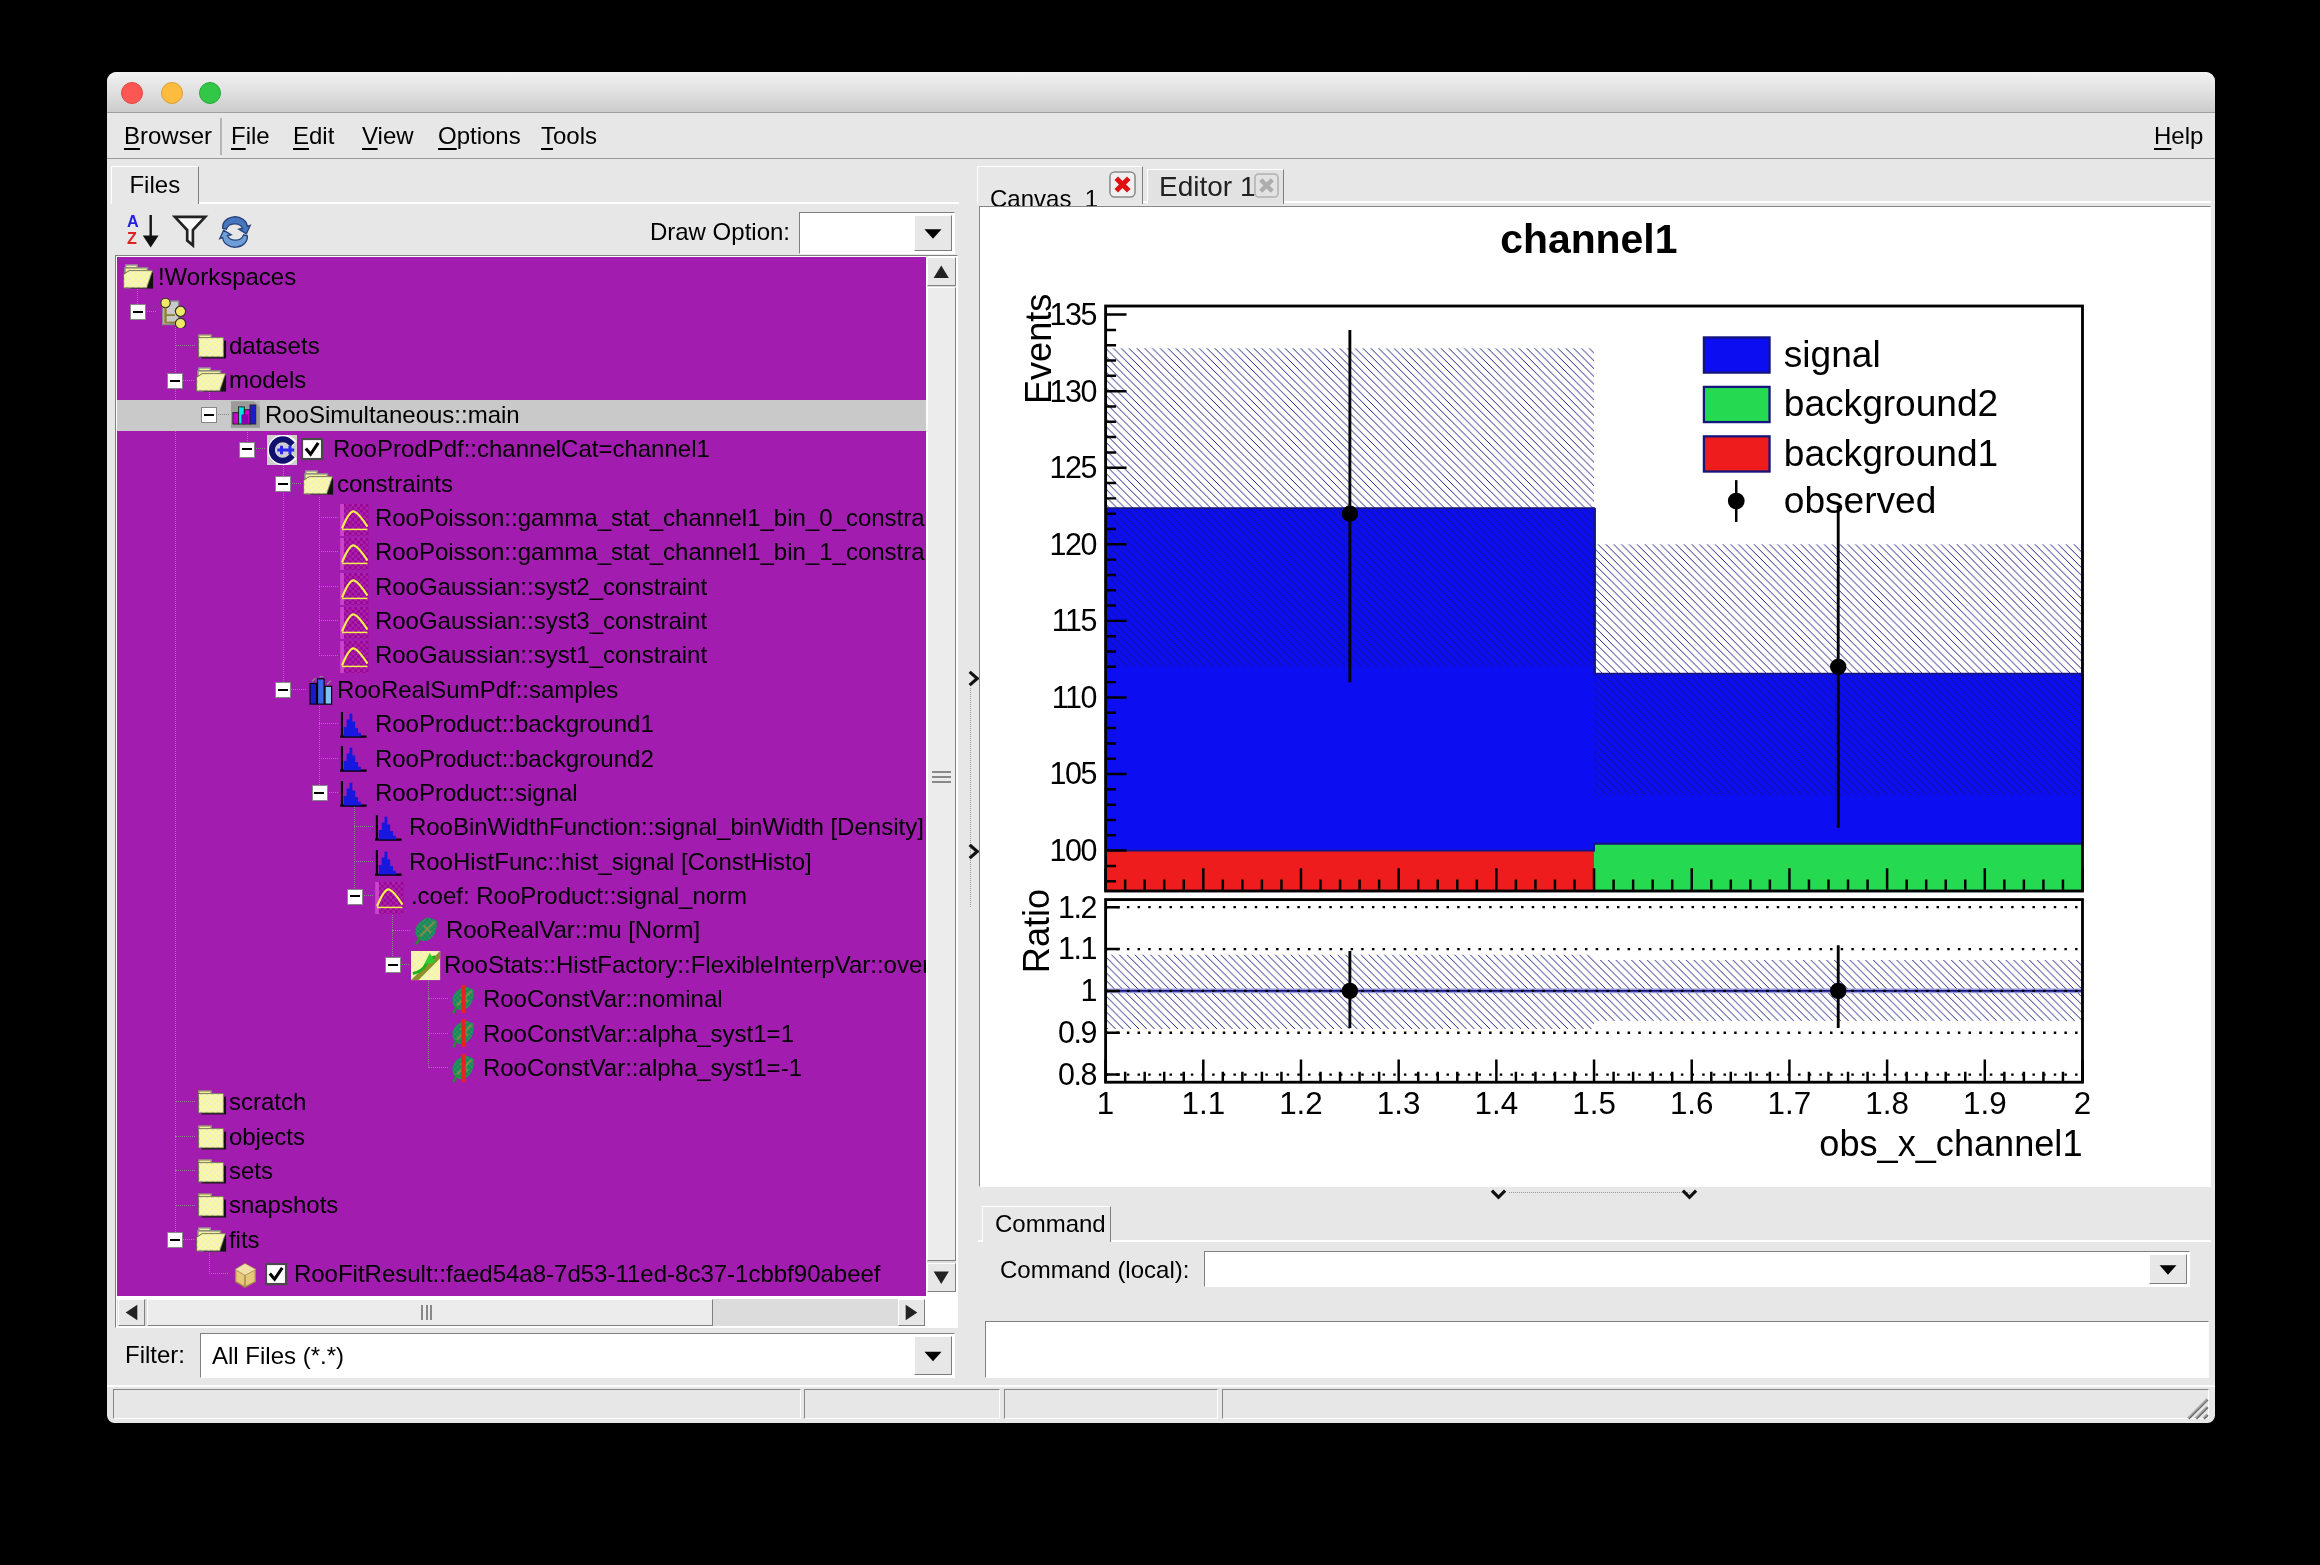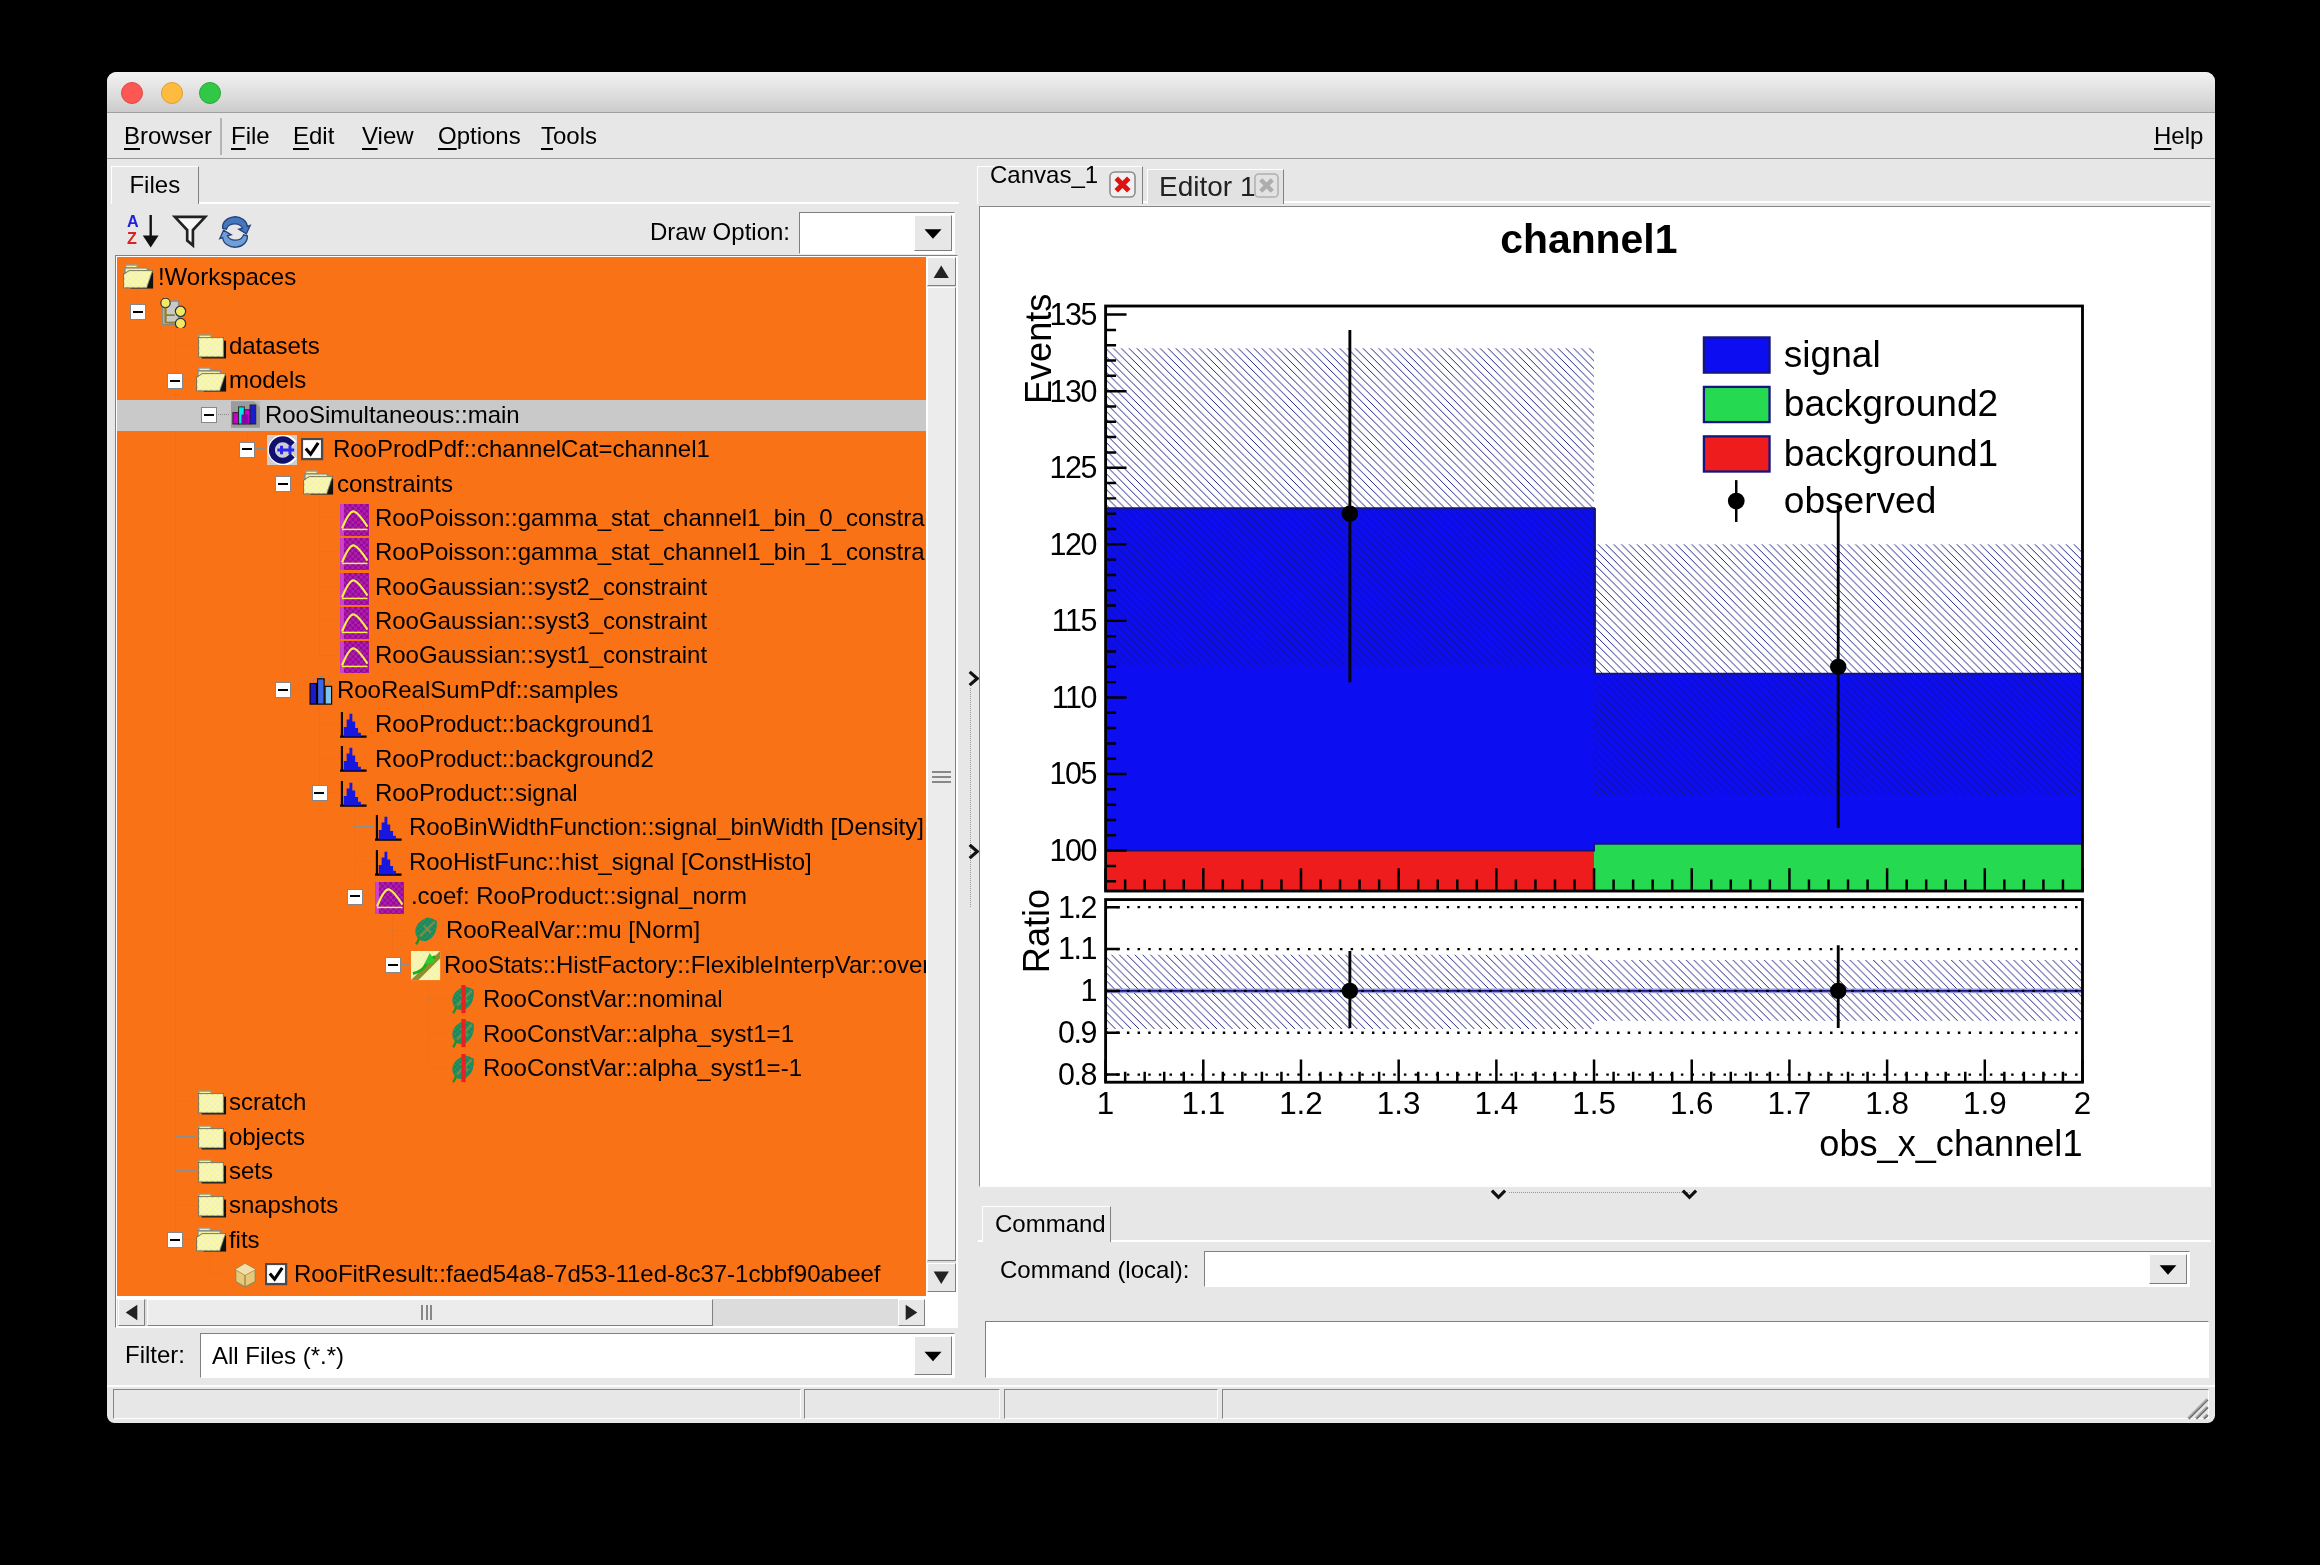--- a/index.html
+++ b/index.html
@@ -72,21 +72,21 @@
       <path d="M15 9 l8 13 h-16 z" fill="#222"></path>
     </svg>
 <div class="abs raise" style="left:820px;top:1191px;width:28.5px;height:28.5px"></div>
 <svg class="abs" style="left:820px;top:1191px" width="28.5" height="28.5" viewBox="0 0 30 30">
       <path d="M15 22 l8 -13 h-16 z" fill="#222"></path>
     </svg>
 <div class="abs raise" style="left:820px;top:215px;width:28.5px;height:974px;background:#ececec"></div>
 <div class="abs" style="left:825px;top:699px;width:19px;height:1.9px;background:#888"></div>
 <div class="abs" style="left:825px;top:704px;width:19px;height:1.9px;background:#888"></div>
 <div class="abs" style="left:825px;top:709px;width:19px;height:1.9px;background:#888"></div>
-<div class="abs" style="left:9.5px;top:185px;width:809px;height:1039px;overflow:hidden;background:#f97316">
+<div class="abs" style="left:9.5px;top:185px;width:809px;height:1039px;overflow:hidden;background:#a21caf">
 <div class="abs" style="left:-7.6px;top:-185px;width:856px;height:1427px">
 <div class="abs dotv" style="left:28.5px;top:213px;height:27px"></div>
 <div class="abs dotv" style="left:66px;top:251px;height:917px"></div>
 <div class="abs dotv" style="left:100px;top:320px;height:23px"></div>
 <div class="abs dotv" style="left:138px;top:354px;height:23px"></div>
 <div class="abs dotv" style="left:174px;top:391px;height:227px"></div>
 <div class="abs dotv" style="left:210px;top:425px;height:159px"></div>
 <div class="abs dotv" style="left:210px;top:631px;height:90px"></div>
 <div class="abs dotv" style="left:245px;top:734px;height:90px"></div>
 <div class="abs dotv" style="left:283px;top:837px;height:55px"></div>
@@ -392,21 +392,21 @@
     </svg>
 <div class="abs" style="left:863px;top:616px;width:0;height:219px;border-left:1.9px dotted #999"></div>
 <svg class="abs" style="left:856px;top:597px" width="19" height="19" viewBox="0 0 20 20">
       <path d="M7 3 l8 7 -8 7" fill="none" stroke="#111" stroke-width="3.4"></path>
     </svg>
 <svg class="abs" style="left:856px;top:770px" width="19" height="19" viewBox="0 0 20 20">
       <path d="M7 3 l8 7 -8 7" fill="none" stroke="#111" stroke-width="3.4"></path>
     </svg>
 <div class="abs" style="left:870px;top:129px;width:1234px;height:1.9px;background:#fff"></div>
 <div class="abs tab" style="left:870px;top:94px;width:166px;height:38px;border-bottom:none"></div>
-<div class="abs" style="left:883px;top:84px;font-size:24px;line-height:38px">Canvas_1</div>
+<div class="abs" style="left:883px;top:108px;font-size:24px;line-height:38px">Canvas_1</div>
 <svg class="abs" style="left:1002px;top:99px" width="27" height="27" viewBox="0 0 28 28">
 <rect x="1" y="1" width="26" height="26" rx="5" fill="#f0f0f0" stroke="#8a8a8a" stroke-width="1.6"></rect>
 <path d="M7.5 7.5 L20.5 20.5 M20.5 7.5 L7.5 20.5" stroke="#e01111" stroke-width="5.2"></path>
 </svg>
 <div class="abs tab" style="left:1040px;top:97px;width:137px;height:35px;background:#e2e2e2"></div>
 <div class="abs" style="left:1052px;top:97px;font-size:28px;line-height:35px;color:#222">Editor 1</div>
 <svg class="abs" style="left:1147px;top:101px" width="25" height="25" viewBox="0 0 26 26">
 <rect x="1" y="1" width="24" height="24" rx="4" fill="#e2e2e2" stroke="#b0b0b0" stroke-width="1.6"></rect>
 <path d="M7 7 L19 19 M19 7 L7 19" stroke="#adadad" stroke-width="4.6"></path>
 </svg>

